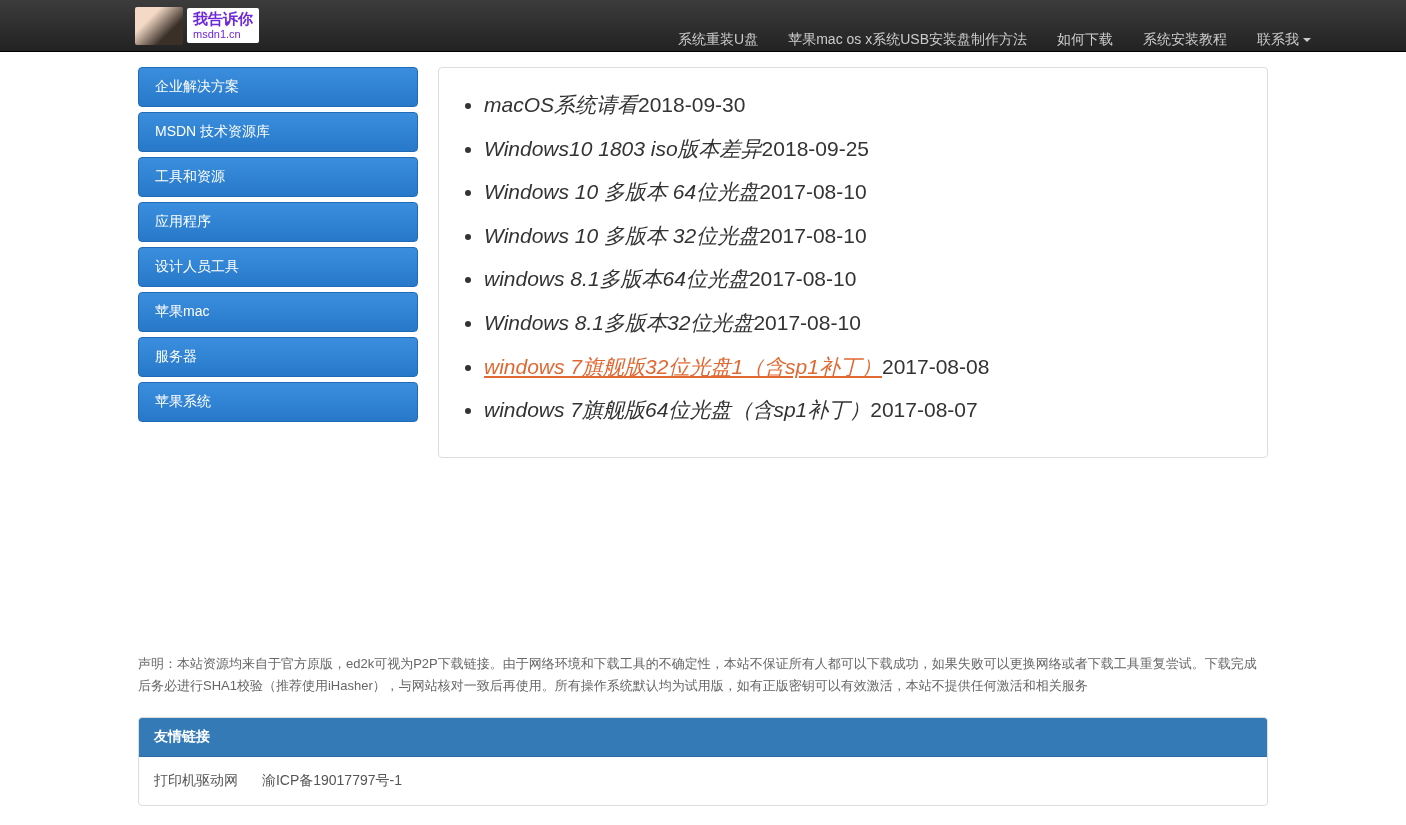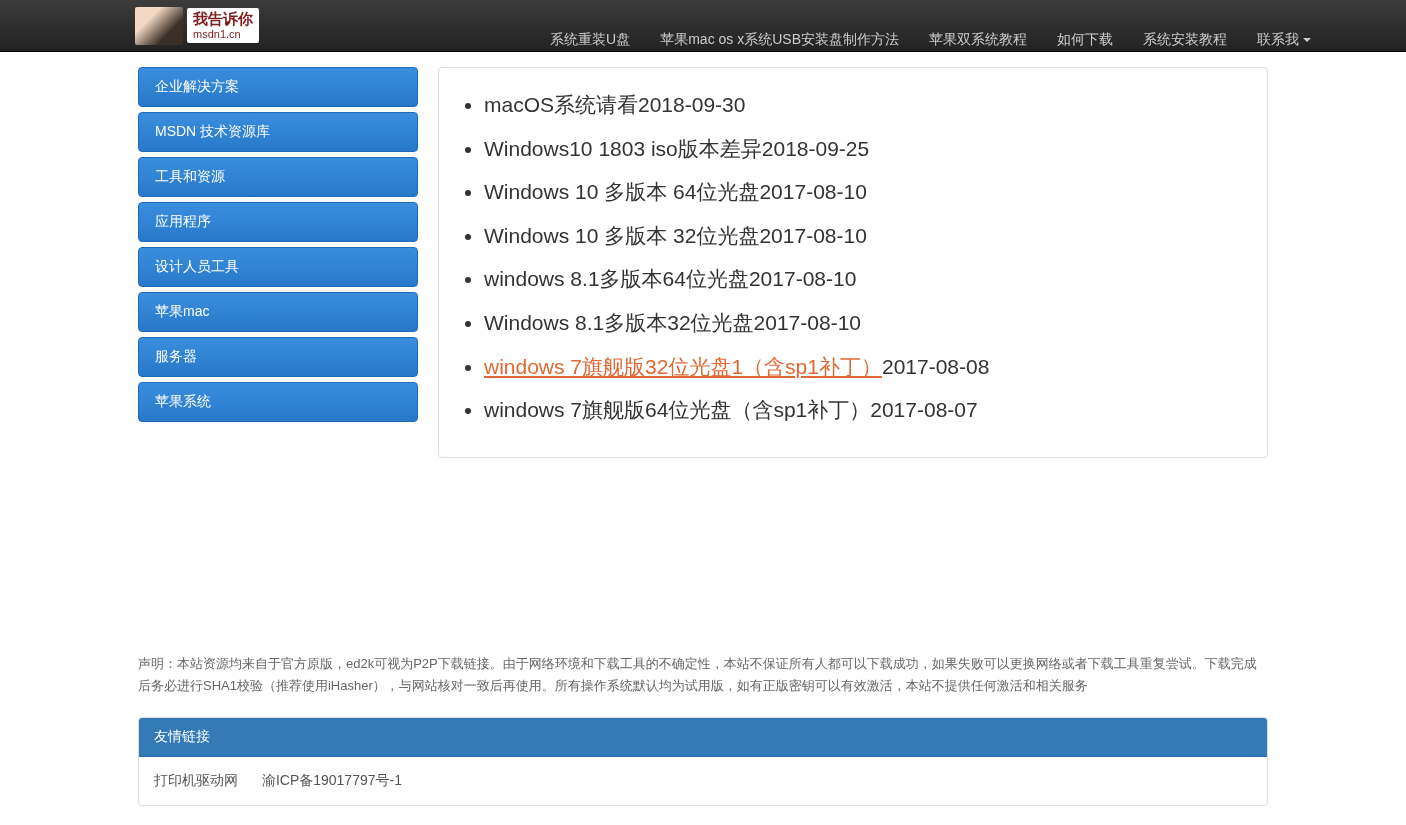--- a/index.html
+++ b/index.html
@@ -19,21 +19,21 @@
       margin-left: 115px;
     }
     .logo-img {
       width: 48px;
       height: 38px;
       background: linear-gradient(135deg, #f4d9c6 30%, #3a3028 70%);
       border-radius: 2px;
       margin-right: 4px;
     }
     .logo-text {
-      color: #7f1d1d;
+      color: #6d28d9;
       background: #fff;
       padding: 2px 6px;
       font-size: 13px;
       line-height: 1.2;
       border-radius: 2px;
     }
     .logo-text .big { font-weight: bold; font-size: 15px; display: block; }
     .logo-text .small { font-size: 11px; display: block; }
     
     .nav-links {
@@ -88,21 +88,21 @@
       border-radius: 4px;
       padding: 20px 30px;
     }
     .main ul { list-style: disc; padding-left: 15px; }
     .main li {
       font-size: 21px;
       line-height: 1.6;
       margin-bottom: 10px;
       color: #333;
     }
-    .main li a { color: #333; text-decoration: none; }
+    .main li a { color: #333; text-decoration: none; font-style: italic; }
     .main li a.active { color: #e06933; text-decoration: underline; }
     .main li .date { color: #333; }
     
     .footer-area {
       width: 1130px;
       margin: 180px auto 16px;
     }
     .disclaimer {
       font-size: 13px;
       color: #666;
@@ -113,20 +113,21 @@
       border: 1px solid #ddd;
       border-radius: 4px;
       overflow: hidden;
     }
     .panel-heading {
       background: #337ab7;
       color: #fff;
       padding: 10px 15px;
       font-size: 14px;
       border-bottom: 1px solid #2e6da4;
+      font-weight: bold;
     }
     .panel-body {
       padding: 15px;
       font-size: 14px;
       color: #666;
     }
     .panel-body a {
       color: #555;
       text-decoration: none;
       margin-right: 20px;
@@ -142,23 +143,20 @@
       <span class="big">我告诉你</span>
       <span class="small">msdn1.cn</span>
     </div>
   </div>
   <div class="nav-links">
     <a href="#">
         <span>系统重装U盘</span>
       </a>
     <a href="#">
         <span>苹果mac os x系统USB安装盘制作方法</span>
-      </a>
-    <a href="#">
-        <span>苹果双系统教程</span>
       </a>
     <a href="#">
         <span>如何下载</span>
       </a>
     <a href="#">
         <span>系统安装教程</span>
       </a>
     <a href="#">
         <span>联系我</span>
         <span class="caret"></span>

